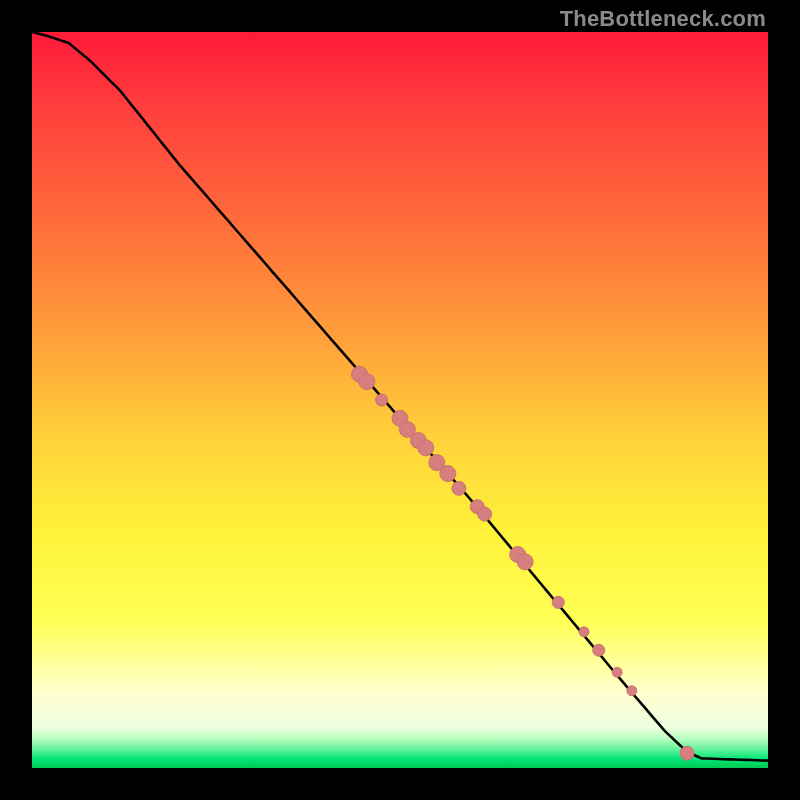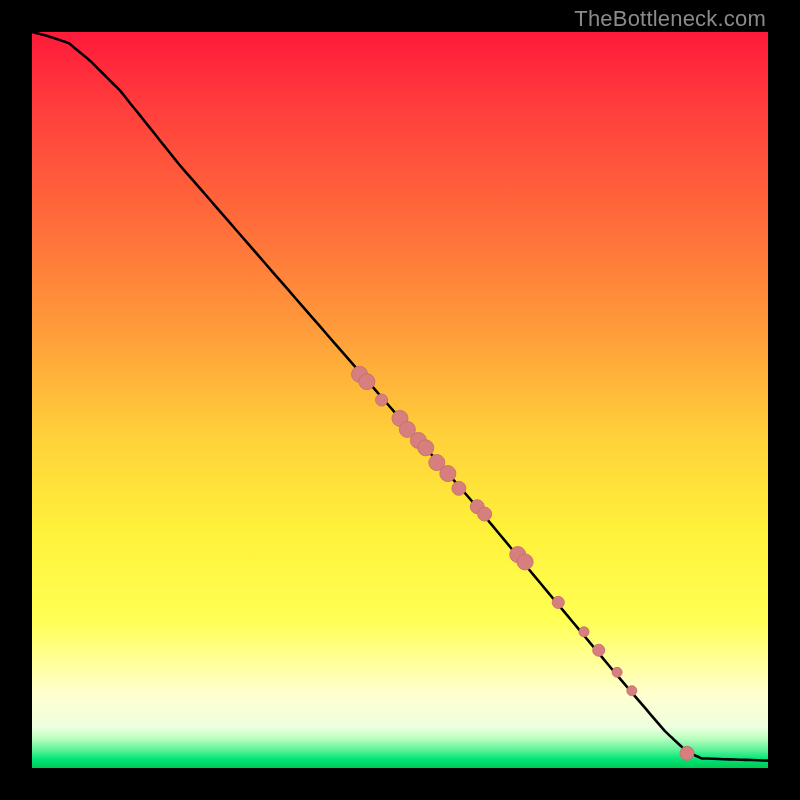--- a/index.html
+++ b/index.html
@@ -30,21 +30,21 @@
   .gradient {
     position: absolute;
     inset: 0;
   }
   .watermark {
     position: absolute;
     top: 6px;
     right: 34px;
     color: #8a8a8a;
     font-size: 22px;
-    font-weight: 400;
+    font-weight: 700;
     letter-spacing: 0.2px;
     white-space: nowrap;
   }
   svg.overlay {
     position: absolute;
     inset: 0;
   }
 </style>
 </head>
 <body>

